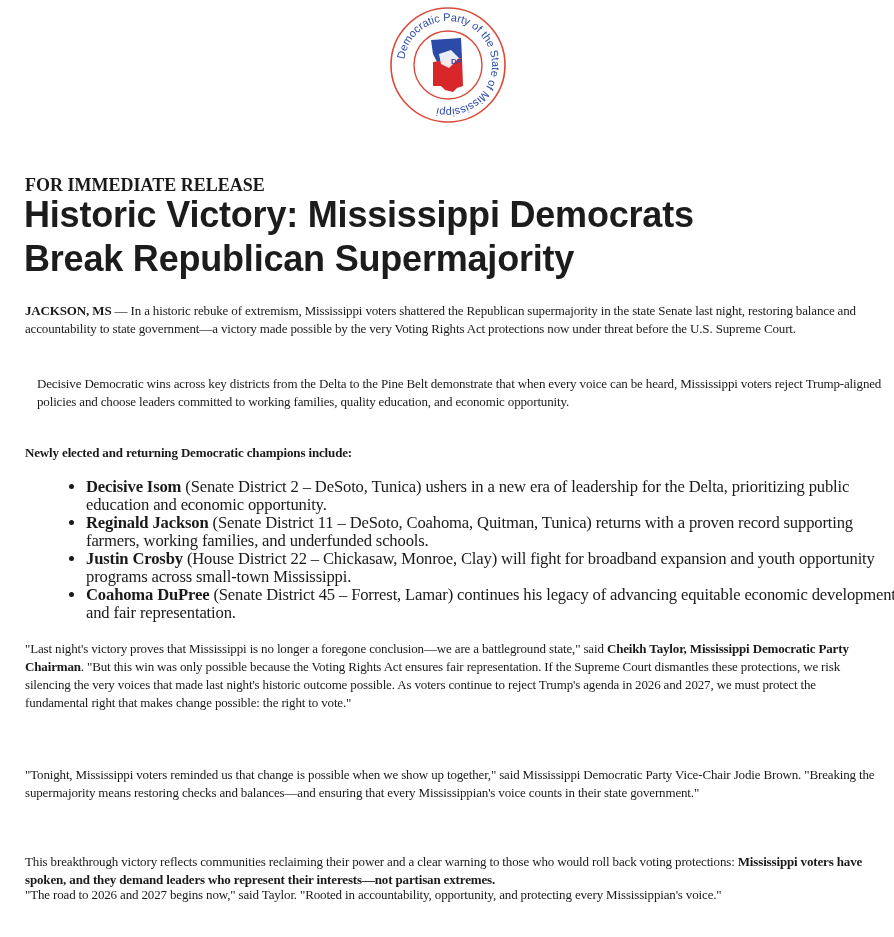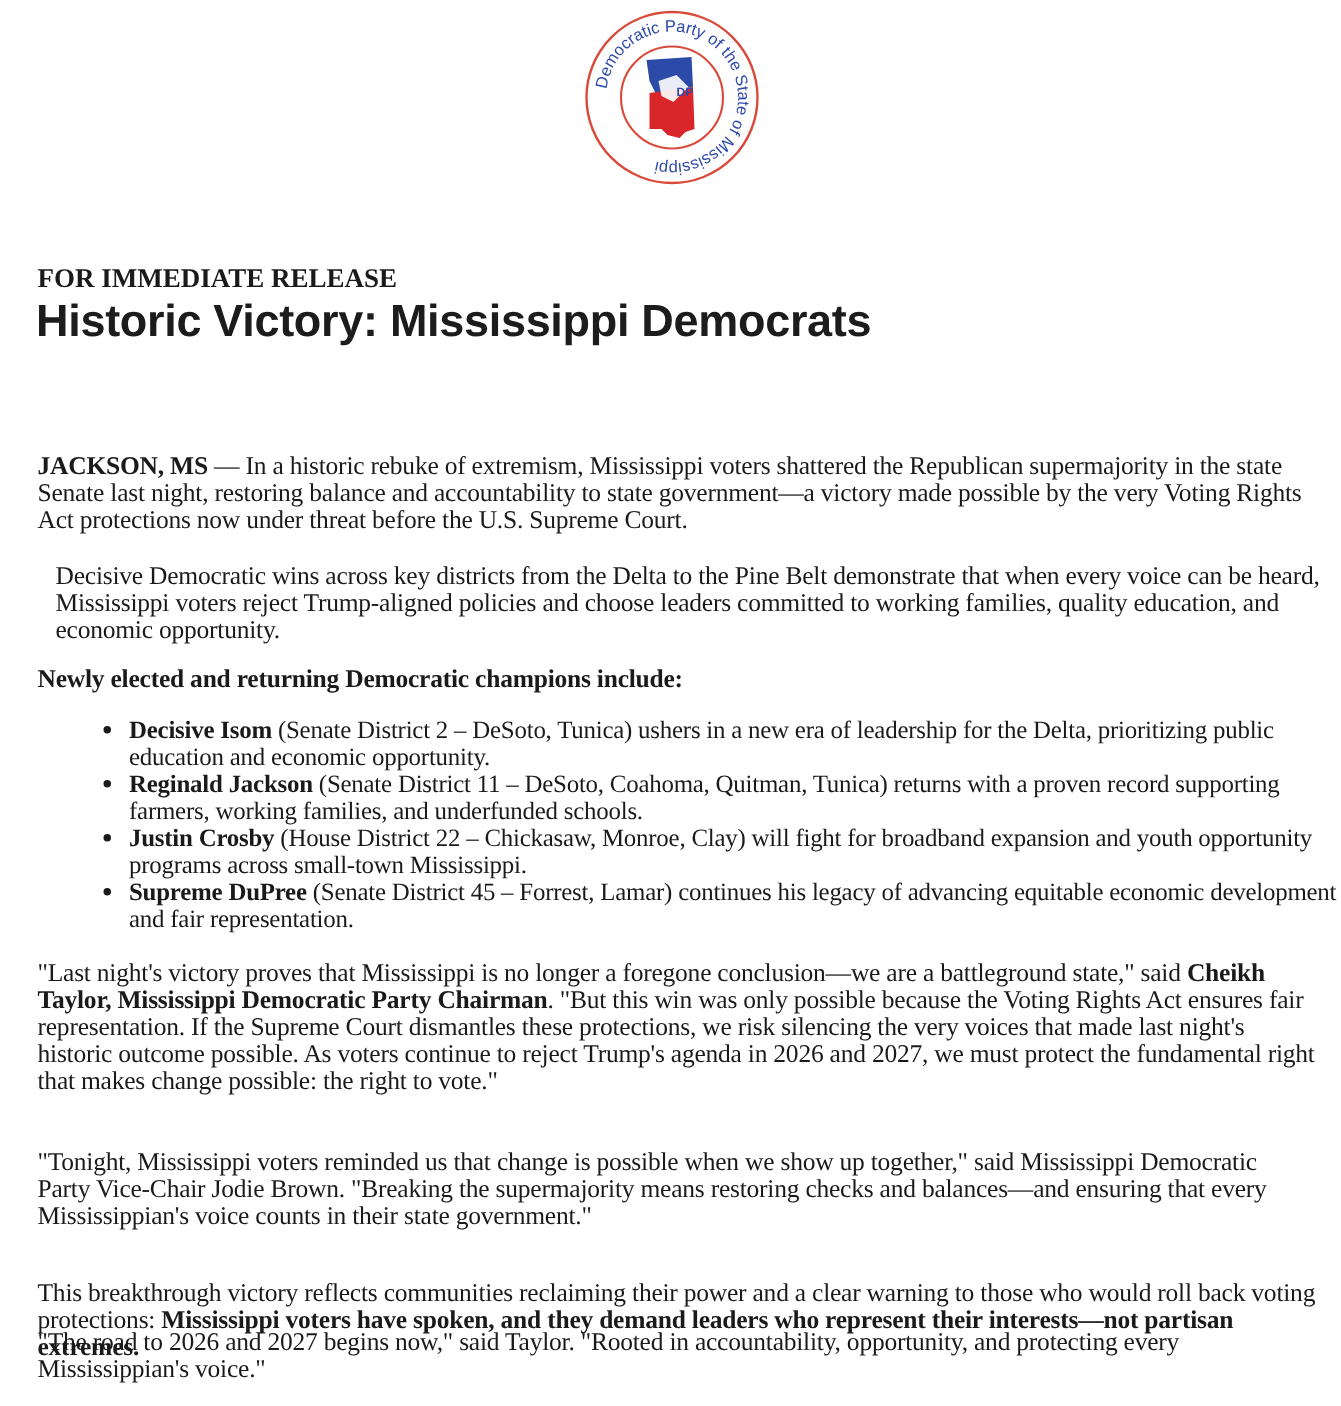--- a/index.html
+++ b/index.html
@@ -8,25 +8,25 @@
     font-family: "Liberation Serif", serif; color: #1a1a1a;
   }
   .logo {
     position: absolute; left: 389px; top: 6px; width: 118px; height: 118px;
   }
   .release {
     position: absolute; left: 25px; top: 140px; font-weight: bold; font-size: 18px; line-height: 18px; margin-top: 36px;
   }
   .headline {
     position: absolute; left: 24px; top: 193px; width: 860px;
-    font-family: "Liberation Sans", sans-serif; font-weight: bold; font-size: 30px; line-height: 44px;
+    font-family: "Liberation Sans", sans-serif; font-weight: bold; font-size: 36px; line-height: 44px;
     color: #1c1c1c; margin: 0; letter-spacing: -0.2px;
   }
   .body-text {
-    position: absolute; left: 25px; width: 852px; font-size: 17px; line-height: 18px;
+    position: absolute; left: 25px; width: 852px; font-size: 13px; line-height: 18px;
     letter-spacing: -0.15px;
   }
   .body-text p { margin: 0; }
   .b { font-weight: bold; }
   ul.champions {
     position: absolute; left: 64px; top: 478px; width: 815px; margin: 0; padding: 0 0 0 22px;
     font-size: 16.6px; line-height: 18px; letter-spacing: -0.15px;
   }
   ul.champions li { margin: 0; }
 </style>
@@ -50,39 +50,40 @@
     <text x="62" y="58" font-family="Liberation Sans, sans-serif" font-size="8" font-weight="bold" fill="#2c4aa8">DP</text>
   </svg>
 </div>
 
 <div class="release">
   <div>FOR IMMEDIATE RELEASE</div>
 </div>
 
 <h1 class="headline">
   <span>Historic Victory: Mississippi Democrats</span><br>
+  <span>Break Republican Supermajority</span>
 </h1>
 
 <div class="body-text" style="top:302px;">
   <p><span class="b">JACKSON, MS</span><span> — In a historic rebuke of extremism, Mississippi voters shattered the Republican supermajority in the state Senate last night, restoring balance and accountability to state government—a victory made possible by the very Voting Rights Act protections now under threat before the U.S. Supreme Court.</span></p>
 </div>
 
 <div class="body-text" style="top:375px;margin-left:12px;">
   <p>Decisive Democratic wins across key districts from the Delta to the Pine Belt demonstrate that when every voice can be heard, Mississippi voters reject Trump-aligned policies and choose leaders committed to working families, quality education, and economic opportunity.</p>
 </div>
 
 <div class="body-text" style="top:444px;">
   <p class="b">Newly elected and returning Democratic champions include:</p>
 </div>
 
 <ul class="champions">
   <li><span class="b">Decisive Isom</span><span> (Senate District 2 – DeSoto, Tunica) ushers in a new era of leadership for the Delta, prioritizing public education and economic opportunity.</span></li>
   <li><span class="b">Reginald Jackson</span><span> (Senate District 11 – DeSoto, Coahoma, Quitman, Tunica) returns with a proven record supporting farmers, working families, and underfunded schools.</span></li>
   <li><span class="b">Justin Crosby</span><span> (House District 22 – Chickasaw, Monroe, Clay) will fight for broadband expansion and youth opportunity programs across small-town Mississippi.</span></li>
-  <li><span class="b">Supreme DuPree</span><span> (Senate District 45 – Forrest, Lamar) continues his legacy of advancing equitable economic development and fair representation.</span></li>
+  <li><span class="b">Coahoma DuPree</span><span> (Senate District 45 – Forrest, Lamar) continues his legacy of advancing equitable economic development and fair representation.</span></li>
 </ul>
 
 <div class="body-text" style="top:640px;">
   <p><span>"Last night's victory proves that Mississippi is no longer a foregone conclusion—we are a battleground state," said </span><span class="b">Cheikh Taylor, Mississippi Democratic Party Chairman</span><span>. "But this win was only possible because the Voting Rights Act ensures fair representation. If the Supreme Court dismantles these protections, we risk silencing the very voices that made last night's historic outcome possible. As voters continue to reject Trump's agenda in 2026 and 2027, we must protect the fundamental right that makes change possible: the right to vote."</span></p>
 </div>
 
 <div class="body-text" style="top:766px;">
   <p>"Tonight, Mississippi voters reminded us that change is possible when we show up together," said Mississippi Democratic Party Vice-Chair Jodie Brown. "Breaking the supermajority means restoring checks and balances—and ensuring that every Mississippian's voice counts in their state government."</p>
 </div>
 

